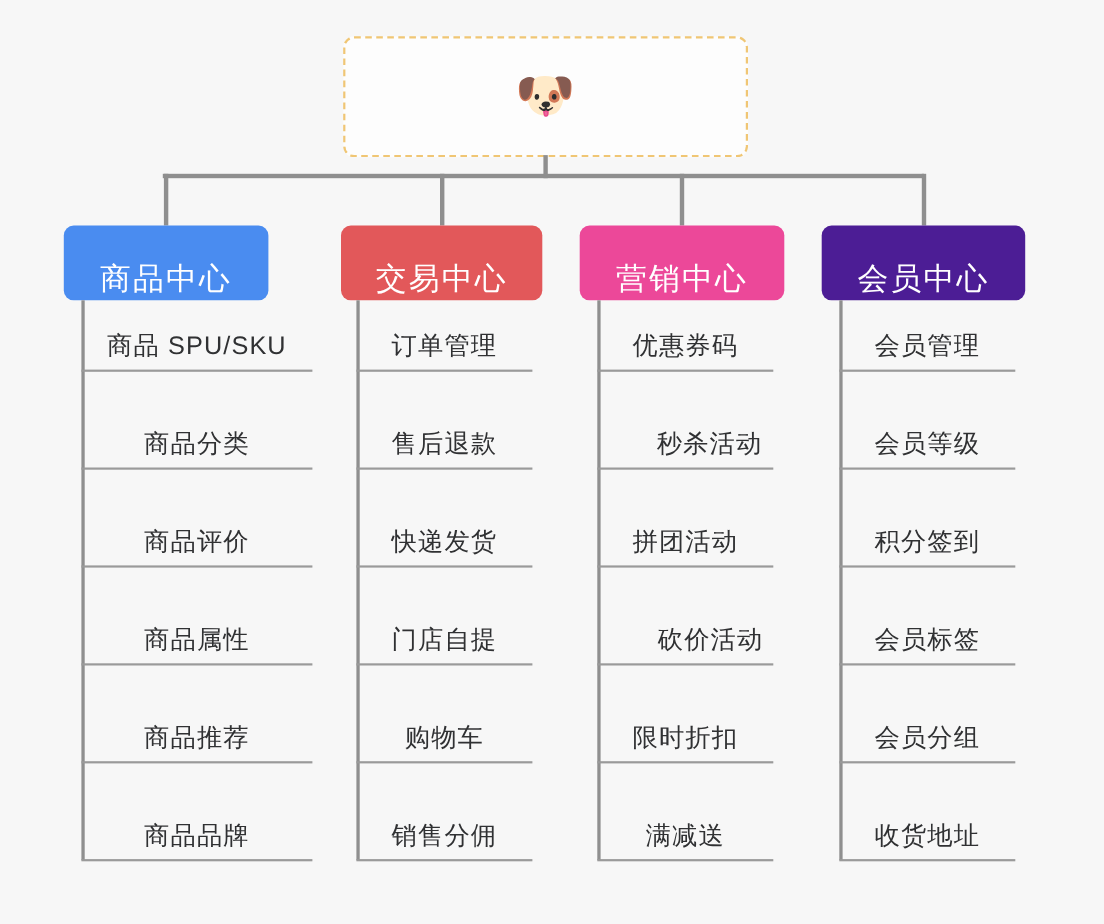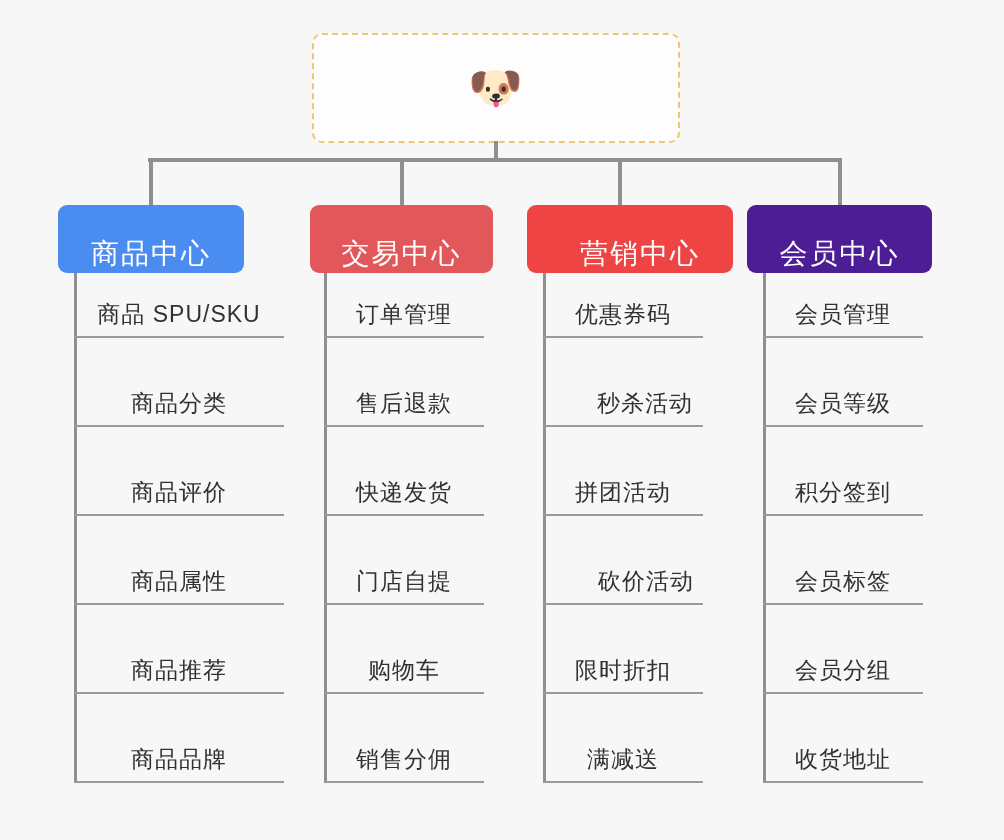--- a/index.html
+++ b/index.html
@@ -145,21 +145,21 @@
       <div class="column" style="left: 324px;">
         <div class="spine" style="height: 509px;"></div>
         <div class="leaf" style="left: 0px; top: 26px; width: 160px;">订单管理</div>
         <div class="leaf" style="left: 0px; top: 115px; width: 160px;">售后退款</div>
         <div class="leaf" style="left: 0px; top: 204px; width: 160px;">快递发货</div>
         <div class="leaf" style="left: 0px; top: 293px; width: 160px;">门店自提</div>
         <div class="leaf" style="left: 0px; top: 382px; width: 160px;">购物车</div>
         <div class="leaf" style="left: 0px; top: 471px; width: 160px;">销售分佣</div>
       </div>
       <div class="conn-drop" style="left: 618px;"></div>
-      <div class="cat-box" style="left: 527px; width: 186px; background: #ef4444; padding-left: 20px;">
+      <div class="cat-box" style="left: 527px; width: 186px; background: #ec4899;">
         <span>营销中心</span>
       </div>
       <div class="column" style="left: 543px;">
         <div class="spine" style="height: 509px;"></div>
         <div class="leaf" style="left: 0px; top: 26px; width: 160px;">优惠券码</div>
         <div class="leaf" style="left: 0px; top: 115px; width: 160px; padding-left: 44px;">秒杀活动</div>
         <div class="leaf" style="left: 0px; top: 204px; width: 160px;">拼团活动</div>
         <div class="leaf" style="left: 0px; top: 293px; width: 160px; padding-left: 46px;">砍价活动</div>
         <div class="leaf" style="left: 0px; top: 382px; width: 160px;">限时折扣</div>
         <div class="leaf" style="left: 0px; top: 471px; width: 160px;">满减送</div>

